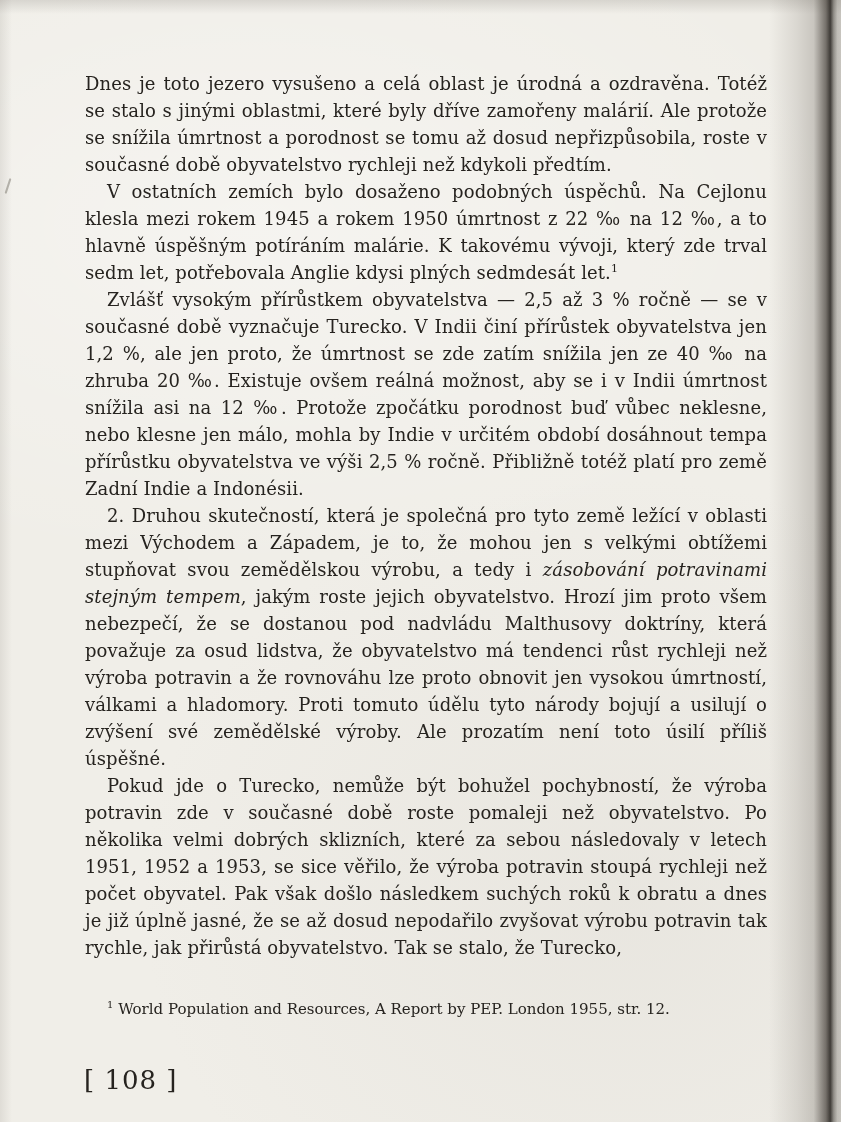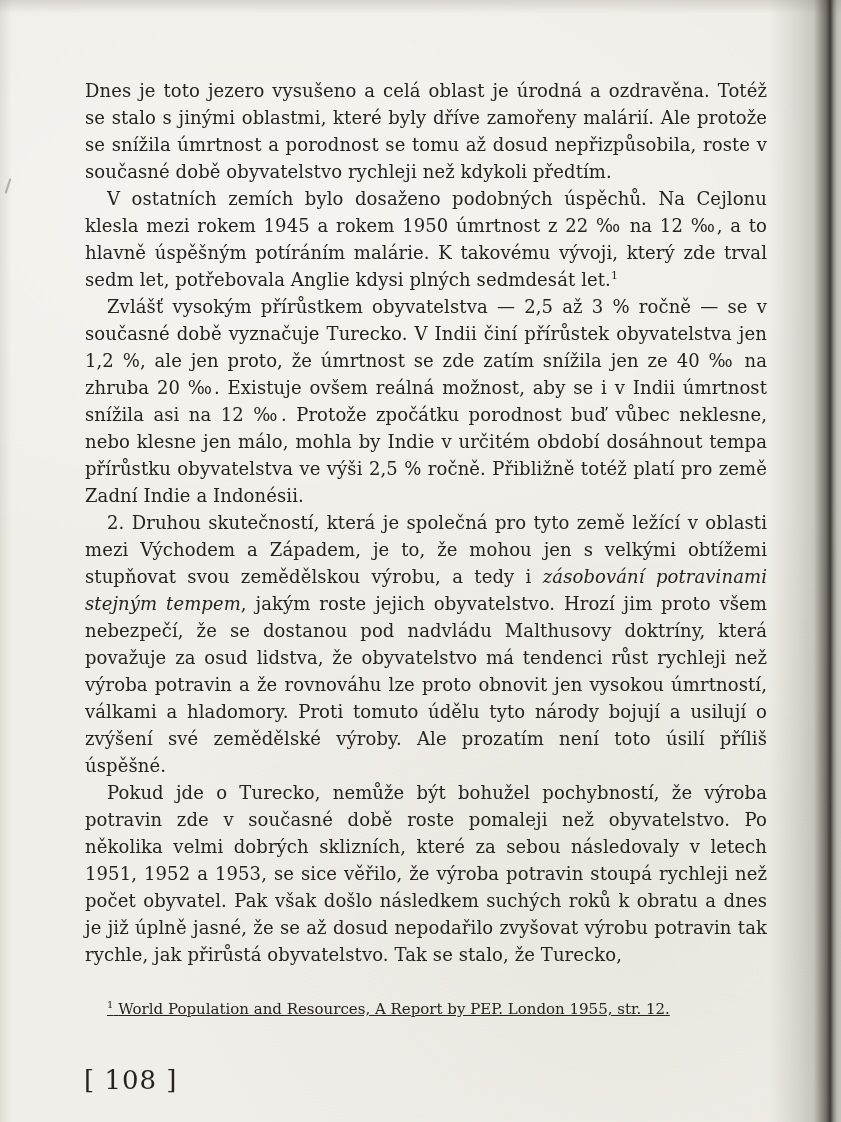--- a/index.html
+++ b/index.html
@@ -48,21 +48,21 @@
     width: 2px; height: 16px;
     background: rgba(130,125,116,0.55);
     transform: rotate(18deg);
     border-radius: 2px;
   }
 
   
   .text-block {
     position: absolute;
     left: 85px;
-    top: 77px;
+    top: 70px;
     width: 682px;
   }
   .text-block p.para {
     margin: 0;
     font-size: 18px;
     line-height: 27px;
     text-align: justify;
     letter-spacing: 0.1px;
   }
   .text-block p.para.indent { text-indent: 22px; }
@@ -74,21 +74,20 @@
   }
 
   
   .footnote {
     position: absolute;
     left: 85px;
     top: 999px;
     width: 682px;
     font-size: 15px;
     line-height: 20px;
-    text-decoration: underline;
   }
   .footnote .fn-indent { display: inline-block; width: 22px; }
   .footnote sup { font-size: 10px; vertical-align: super; line-height: 0; }
 
   
   .page-number {
     position: absolute;
     left: 84px;
     top: 1065px;
     font-size: 26px;

